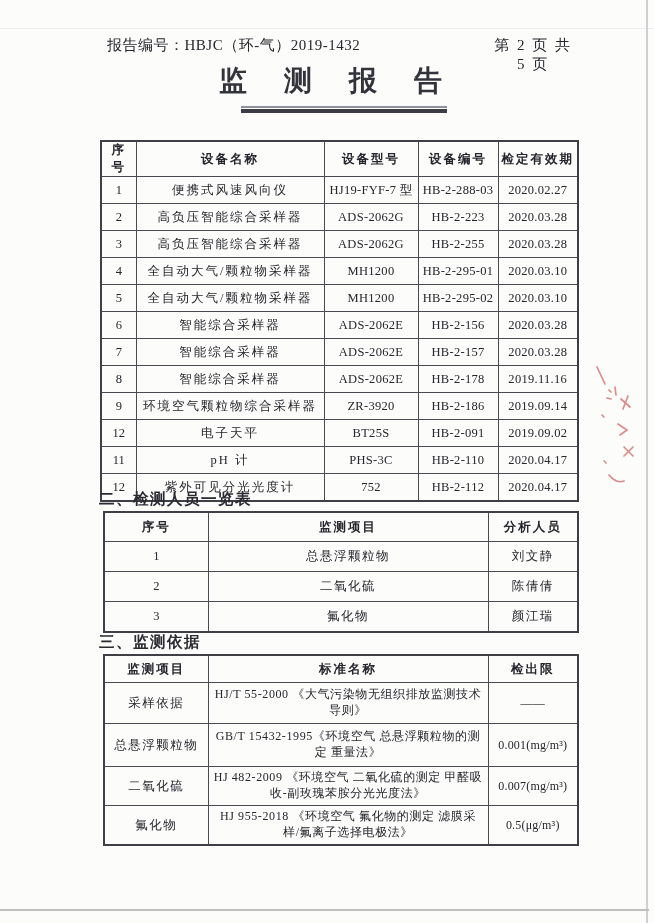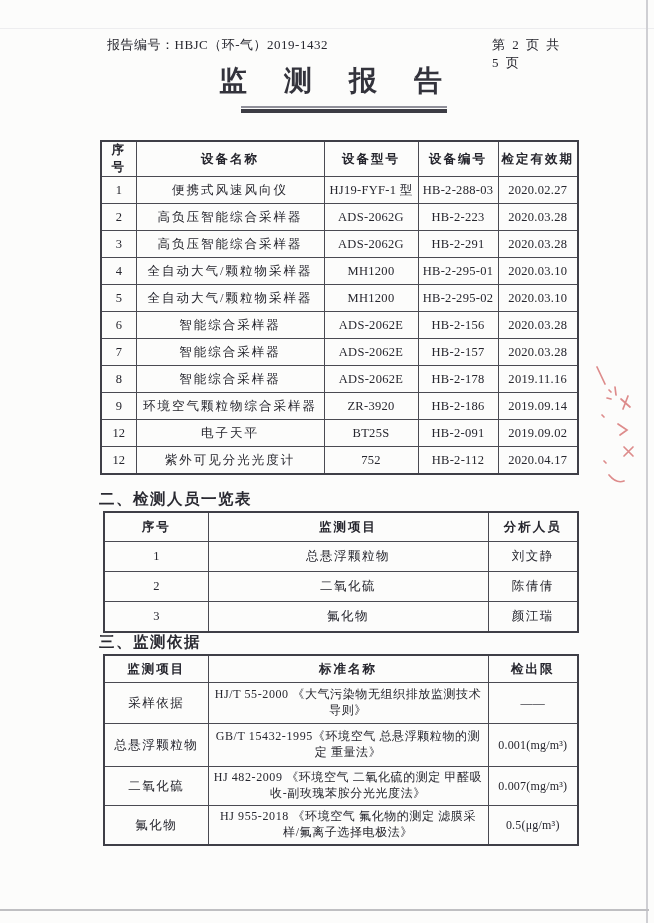--- a/index.html
+++ b/index.html
@@ -8,21 +8,21 @@
     background:#fcfcfb;overflow:hidden;
     font-family:"Liberation Serif","DejaVu Serif",serif;
     color:#26262e;
   }
   
   .edge-top{position:absolute;left:0;top:28px;width:654px;height:1px;background:#ededef;}
   .edge-right{position:absolute;left:646px;top:0;width:2px;height:923px;background:#cfcfd3;}
   .edge-bottom{position:absolute;left:0;top:909px;width:649px;height:2px;background:#bfbfc2;}
   .red-marks{position:absolute;left:588px;top:362px;}
 
-  .doc-header{position:absolute;left:0;top:36px;width:574px;height:20px;font-size:13px;}
+  .doc-header{position:absolute;left:0;top:36px;width:574px;height:20px;font-size:15px;text-align:center;}
   .report-no{position:absolute;left:107px;top:0;letter-spacing:.5px;}
   .page-no{position:absolute;left:492px;top:0;letter-spacing:2px;}
 
   .doc-title{
     position:absolute;left:0;top:62px;width:676px;text-align:center;
     font-size:28px;font-weight:bold;letter-spacing:15px;color:#33333c;
   }
   .title-rule{
     position:absolute;left:241px;top:106px;width:206px;height:0;
     border-top:2px solid #90909a;border-bottom:4px solid #3c3c44;
@@ -103,36 +103,36 @@
         <tr>
       <th>序号</th>
       <th>设备名称</th>
       <th>设备型号</th>
       <th>设备编号</th>
       <th>检定有效期</th>
     </tr>
     <tr>
       <td>1</td>
       <td class="name">便携式风速风向仪</td>
-      <td class="model">HJ19-FYF-1 型</td>
+      <td class="model">HJ19-FYF-7 型</td>
       <td class="code">HB-2-288-03</td>
       <td class="date">2020.02.27</td>
     </tr>
     <tr>
       <td>2</td>
       <td class="name">高负压智能综合采样器</td>
       <td class="model">ADS-2062G</td>
       <td class="code">HB-2-223</td>
       <td class="date">2020.03.28</td>
     </tr>
     <tr>
       <td>3</td>
       <td class="name">高负压智能综合采样器</td>
       <td class="model">ADS-2062G</td>
-      <td class="code">HB-2-291</td>
+      <td class="code">HB-2-255</td>
       <td class="date">2020.03.28</td>
     </tr>
     <tr>
       <td>4</td>
       <td class="name">全自动大气/颗粒物采样器</td>
       <td class="model">MH1200</td>
       <td class="code">HB-2-295-01</td>
       <td class="date">2020.03.10</td>
     </tr>
     <tr>
@@ -169,20 +169,27 @@
       <td class="model">ZR-3920</td>
       <td class="code">HB-2-186</td>
       <td class="date">2019.09.14</td>
     </tr>
     <tr>
       <td>12</td>
       <td class="name">电子天平</td>
       <td class="model">BT25S</td>
       <td class="code">HB-2-091</td>
       <td class="date">2019.09.02</td>
+    </tr>
+    <tr>
+      <td>11</td>
+      <td class="name">pH 计</td>
+      <td class="model">PHS-3C</td>
+      <td class="code">HB-2-110</td>
+      <td class="date">2020.04.17</td>
     </tr>
     <tr>
       <td>12</td>
       <td class="name">紫外可见分光光度计</td>
       <td class="model">752</td>
       <td class="code">HB-2-112</td>
       <td class="date">2020.04.17</td>
     </tr>
   </tbody>
     </table>

